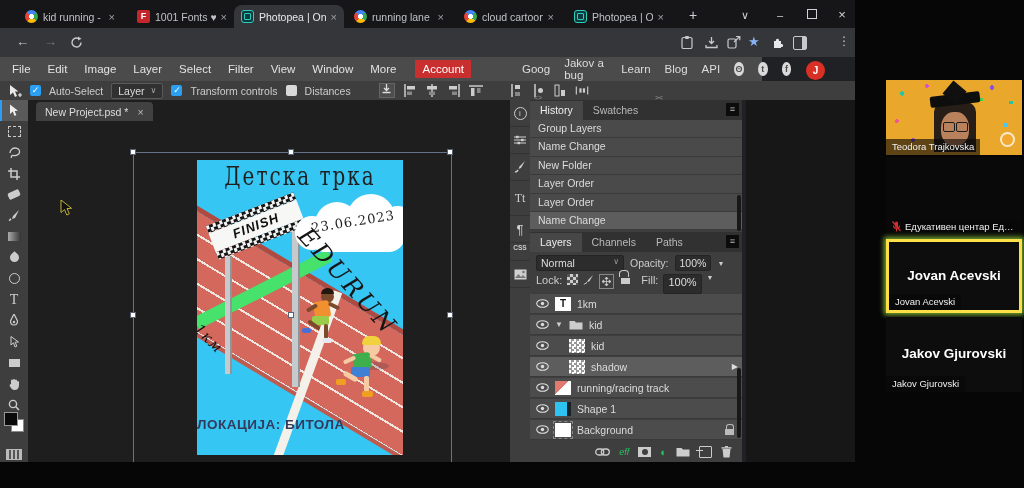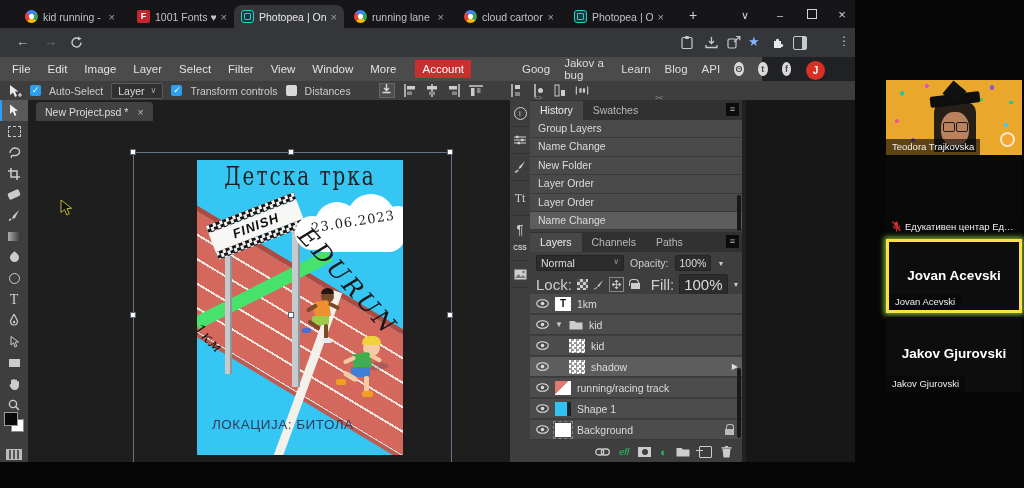--- a/index.html
+++ b/index.html
@@ -384,21 +384,21 @@
         <span class="abs" style="left:20px;top:13px;width:18px;height:16px;background:#3faf4e;border-radius:3px;transform:rotate(-8deg)"></span>
         <span class="abs" style="left:36px;top:16px;width:13px;height:4px;background:#f6cba4;transform:rotate(28deg);border-radius:2px"></span>
         <span class="abs" style="left:10px;top:18px;width:13px;height:4px;background:#f6cba4;transform:rotate(-25deg);border-radius:2px"></span>
         <span class="abs" style="left:18px;top:27px;width:19px;height:10px;background:#3f7fd4;border-radius:2px"></span>
         <span class="abs" style="left:10px;top:34px;width:15px;height:5px;background:#f6cba4;transform:rotate(30deg);border-radius:2px"></span>
         <span class="abs" style="left:31px;top:36px;width:5px;height:16px;background:#f6cba4;border-radius:2px"></span>
         <span class="abs" style="left:3px;top:39px;width:10px;height:6px;background:#f0a020;border-radius:2px"></span>
         <span class="abs" style="left:29px;top:51px;width:11px;height:6px;background:#f0a020;border-radius:2px"></span>
       </div>
 
-      <div class="abs" style="left:15px;top:257px;font-size:13.5px;font-weight:normal;color:#333a5c;letter-spacing:.5px">ЛОКАЦИЈА: БИТОЛА</div>
+      <div class="abs" style="left:0;top:257px;font-size:13.5px;font-weight:bold;color:#333a5c;letter-spacing:.5px">ЛОКАЦИЈА: БИТОЛА</div>
     </div>
 
     <div id="selbox" style="left:105px;top:52px;width:317px;height:310px"></div>
     <span class="handle" style="left:102px;top:49px"></span>
     <span class="handle" style="left:260px;top:49px"></span>
     <span class="handle" style="left:419px;top:49px"></span>
     <span class="handle" style="left:102px;top:212px"></span>
     <span class="handle" style="left:260px;top:212px"></span>
     <span class="handle" style="left:419px;top:212px"></span>
 
@@ -469,21 +469,21 @@
     </div>
     <div style="height:22px;display:flex;align-items:center;gap:6px;padding-left:6px;font-size:10.5px;color:#ccc">
       <span class="darkbox" style="width:78px;display:flex;justify-content:space-between">
         <span>Normal</span>
           <span class="gl-chev" style="font-size:8px;color:#999"></span>
         </span>
       <span>Opacity:</span>
       <span class="darkbox">100%</span>
       <span class="tri gl-down"></span>
     </div>
-    <div style="height:20px;display:flex;align-items:center;gap:5px;padding-left:6px;font-size:15px;color:#ccc">
+    <div style="height:20px;display:flex;gap:5px;padding-left:6px;font-size:11px;color:#ccc">
       <span>Lock:</span>
       <span style="width:11px;height:11px;background:repeating-conic-gradient(#ccc 0 25%,#555 0 50%) 0 0/6px 6px"></span>
       <svg width="11" height="11" viewBox="0 0 12 12">
           <path d="M11 1 L5.5 6.5 L4.5 9 L7 8 Z" fill="#ccc"></path>
           <path d="M3.8 8.6 C2.4 10.4 1 10 0.6 11.4 C2.4 11.6 4 10.8 4.6 9.4 Z" fill="#ccc"></path>
         </svg>
       <span style="width:13px;height:13px;border:1px solid #888;display:flex;align-items:center;justify-content:center">
         <svg width="9" height="9" viewBox="0 0 9 9">
             <path d="M4.5 0 v9 M0 4.5 h9 M4.5 0 l-1.5 1.8 h3 Z M4.5 9 l-1.5 -1.8 h3 Z M0 4.5 l1.8 -1.5 v3 Z M9 4.5 l-1.8 -1.5 v3 Z" stroke="#ccc" fill="#ccc" stroke-width="0.8"></path>
           </svg>

